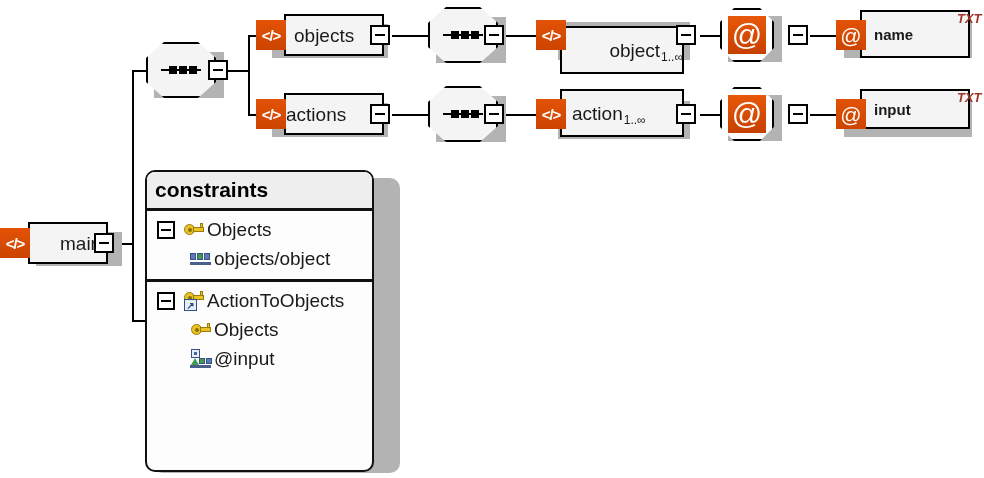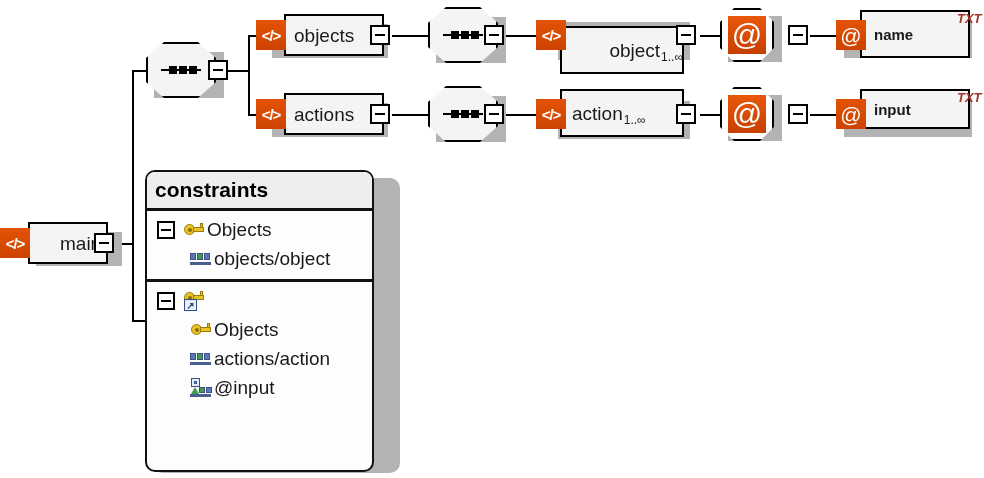--- a/index.html
+++ b/index.html
@@ -435,21 +435,21 @@
   <div class="shadow" style="left:844px; top:22px; width:128px; height:36px;"></div>
   <div class="chip-at" style="left:836px; top:20px;">@</div>
   <div class="el" style="left:860px; top:10px; width:110px; height:48px;">
     <span class="el-label bold" style="padding-left:12px;">name</span>
   </div>
   <div class="txt-mark" style="left:957px; top:11px;">TXT</div>
 
   <div class="shadow" style="left:272px; top:103px; width:116px; height:34px;"></div>
   <div class="chip-code" style="left:256px; top:99px;">&lt;/&gt;</div>
   <div class="el" style="left:284px; top:93px; width:100px; height:42px;">
-    <span class="el-label" style="padding-left:8px;">actions</span>
+    <span class="el-label" style="padding-left:0;">actions</span>
   </div>
   <div class="minus" style="left:370px; top:104px;"></div>
 
   <div class="shadow" style="left:436px; top:96px; width:70px; height:46px;"></div>
   <div class="seq" style="left:428px; top:86px;">
     <div class="seq-glyph">
       <span class="seq-dot d1"></span>
         <span class="seq-dot d2"></span>
         <span class="seq-dot d3"></span>
     </div>
@@ -506,37 +506,29 @@
       <div class="cgroup">
         <div class="crow">
           <span class="pminus"></span>
           <span class="icon ico-key ico-keyref">
             <span class="k-bow" style="top:1px;"></span>
               <span class="k-shaft" style="top:4px;"></span>
               <span class="k-tooth" style="top:0px;"></span>
             <span class="kr-badge"></span>
               <span class="kr-arrow">↗</span>
           </span>
+          <span class="crow-label">ActionToObjects</span>
         </div>
         <div class="crow indent">
           <span class="icon ico-key">
             <span class="k-bow"></span>
               <span class="k-shaft"></span>
               <span class="k-tooth"></span>
           </span>
           <span class="crow-label">Objects</span>
-        </div>
-        <div class="crow indent">
-          <span class="icon ico-sel">
-            <span class="s-line"></span>
-              <span class="s-sq s1"></span>
-              <span class="s-sq s2"></span>
-              <span class="s-sq s3"></span>
-          </span>
-          <span class="crow-label">actions/action</span>
         </div>
         <div class="crow indent">
           <span class="icon ico-fld">
             <span class="f-top"></span>
               <span class="f-arrow"></span>
               <span class="f-line"></span>
             <span class="f-sq q1"></span>
               <span class="f-sq q2"></span>
           </span>
           <span class="crow-label">@input</span>

